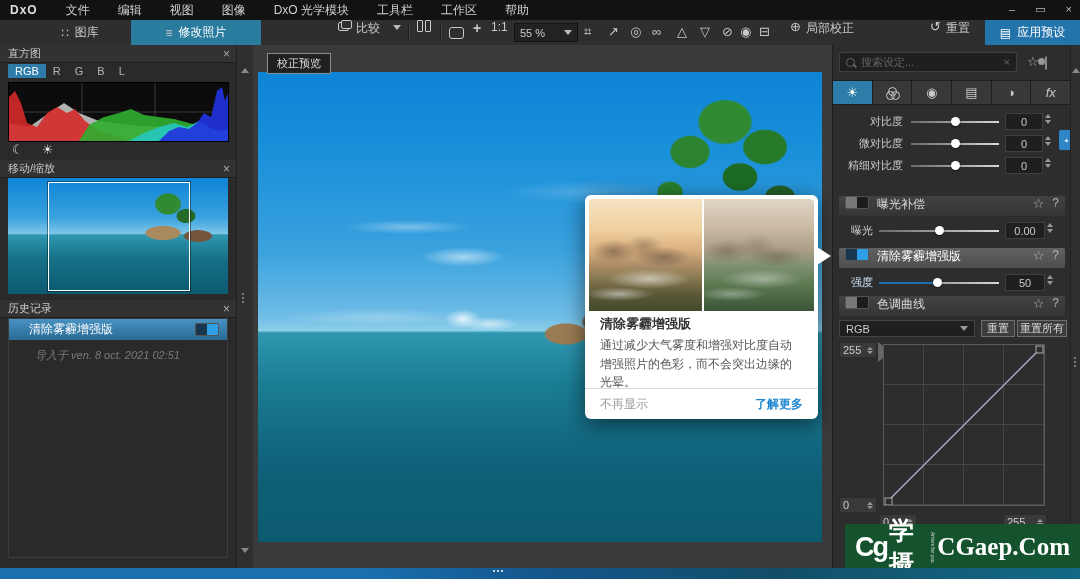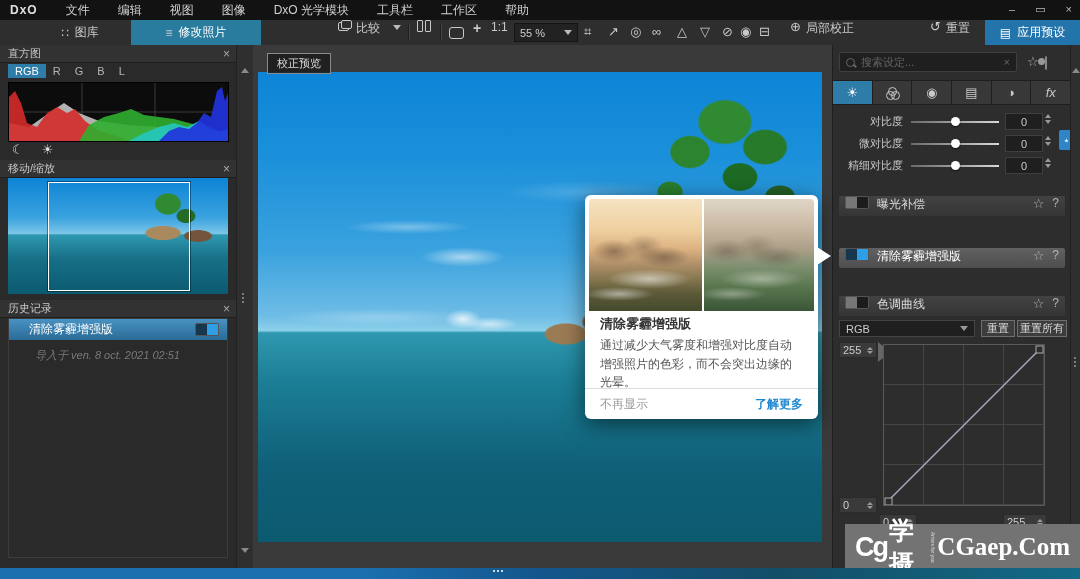--- a/index.html
+++ b/index.html
@@ -201,21 +201,21 @@
   .spincol .tri-down{border-left-width:3px;border-right-width:3px;border-top-width:3px;border-top-color:#999;}
   .curvegrid{position:absolute;left:50px;top:299px;width:160px;height:160px;border:1px solid #5a5a5a;
     background-image:linear-gradient(#454545 1px,transparent 1px),linear-gradient(90deg,#454545 1px,transparent 1px);
     background-size:40px 40px;background-position:-1px -1px;}
   .tri-right{width:0;height:0;border-top:4px solid transparent;border-bottom:4px solid transparent;
     border-left:5px solid #666;}
   .tick{width:0;height:0;border-left:4px solid transparent;border-right:4px solid transparent;
     border-bottom:5px solid #141414;}
 
   
-  .watermark{position:absolute;left:845px;top:524px;width:235px;height:46px;background:#737373;color:#fff;
+  .watermark{position:absolute;left:845px;top:524px;width:235px;height:46px;background:#14532d;color:#fff;
     display:flex;align-items:center;padding:0 10px;box-sizing:border-box;gap:2px;}
   .wm-cg{font-size:27px;font-weight:bold;letter-spacing:-2px;}
   .wm-cn{font-size:25px;font-weight:bold;}
   .wm-tag{font-size:5px;writing-mode:vertical-rl;line-height:1;color:#ddd;margin-left:1px;}
   .wm-site{margin-left:auto;font-family:"Liberation Serif","DejaVu Serif",serif;font-weight:bold;font-size:25px;}
   .taskbar{position:absolute;left:0;top:568px;width:1080px;height:11px;
     background:linear-gradient(90deg,#1a6fae 0%,#1a6fae 34%,#14568c 50%,#134e68 72%,#136a86 100%);}
   .taskgrip{position:absolute;left:493px;top:570px;display:flex;gap:2px;}
   .taskgrip i{width:2px;height:2px;background:#cfd8dc;display:block;}
 </style>
@@ -484,29 +484,52 @@
 
     
     <div class="sect" style="top:151px;">
       <span class="toggle off">
           <i></i>
         </span>
       <span>曝光补偿</span>
       <span class="star">☆</span>
       <span class="help">?</span>
     </div>
+    <div class="srow" style="top:175px;">
+      <span class="slabel" style="right:198px;width:40px;">曝光</span>
+      <span class="track" style="left:46px;width:120px;">
+          <span class="knob" style="left:56px;"></span>
+        </span>
+      <span class="valbox" style="left:172px;width:38px;">0.00</span>
+      <span class="spin" style="left:214px;">
+          <span class="tri-up"></span>
+          <span class="tri-down"></span>
+        </span>
+    </div>
 
     
     <div class="sect hl" style="top:203px;">
       <span class="toggle on">
           <i></i>
         </span>
       <span>清除雾霾增强版</span>
       <span class="star">☆</span>
       <span class="help">?</span>
+    </div>
+    <div class="srow" style="top:227px;">
+      <span class="slabel" style="right:198px;width:40px;color:#cfe2f4;">强度</span>
+      <span class="track" style="left:46px;width:120px;">
+        <span class="fill" style="width:58px;"></span>
+          <span class="knob" style="left:54px;"></span>
+      </span>
+      <span class="valbox" style="left:172px;width:38px;">50</span>
+      <span class="spin" style="left:214px;">
+          <span class="tri-up"></span>
+          <span class="tri-down"></span>
+        </span>
     </div>
 
     
     <div class="sect" style="top:251px;">
       <span class="toggle off">
           <i></i>
         </span>
       <span>色调曲线</span>
       <span class="star">☆</span>
       <span class="help">?</span>

